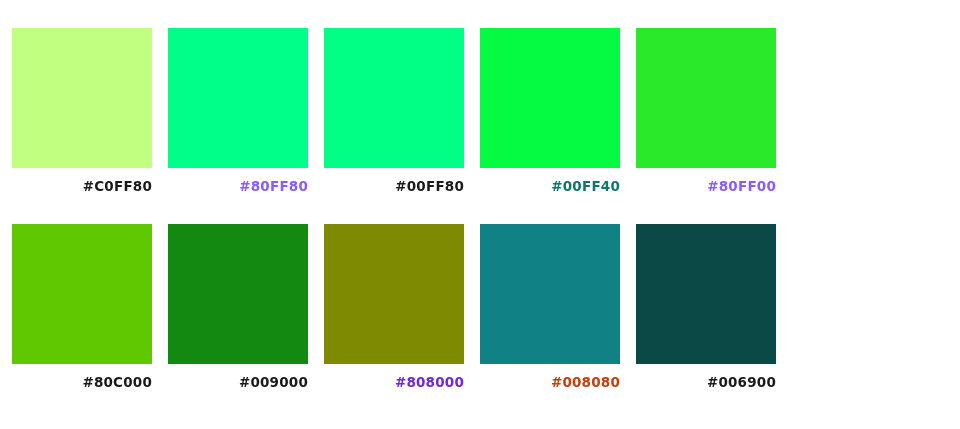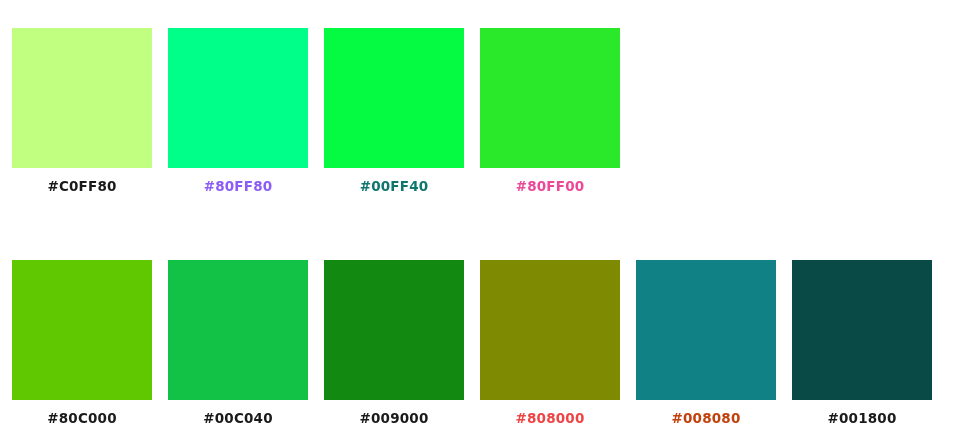--- a/index.html
+++ b/index.html
@@ -21,27 +21,27 @@
     box-sizing: border-box;
     padding: 28px 0 0 12px;
   }
   .swatch-row {
     display: flex;
     flex-direction: row;
     align-items: flex-start;
     gap: 16px;
   }
   .swatch-row.row-2 {
-    margin-top: 66px;
+    margin-top: 30px;
   }
   .swatch-cell {
     width: 140px;
     display: flex;
     flex-direction: column;
-    align-items: center;
+    align-items: flex-end;
   }
   .swatch-chip {
     width: 140px;
     height: 140px;
     display: block;
   }
   .swatch-label {
     margin-top: 10px;
     font-size: 13.5px;
     font-weight: bold;
@@ -62,61 +62,61 @@
     <div class="swatch-cell">
       <span class="swatch-chip" style="background-color: rgb(192, 255, 128);"></span>
       <span class="swatch-label" style="color: rgb(26, 26, 26);">#C0FF80</span>
     </div>
 
     <div class="swatch-cell">
       <span class="swatch-chip" style="background-color: rgb(0, 255, 136);"></span>
       <span class="swatch-label" style="color: #8b5cf6;">#80FF80</span>
     </div>
 
+    <div class="swatch-cell">
+      <span class="swatch-chip" style="background-color: rgb(0, 255, 132);"></span>
+      <span class="swatch-label" style="color: rgb(26, 26, 26);">#00FF80</span>
+    </div>
 
     <div class="swatch-cell">
       <span class="swatch-chip" style="background-color: rgb(5, 251, 66);"></span>
       <span class="swatch-label" style="color: #0f766e;">#00FF40</span>
     </div>
 
 
     <div class="swatch-cell">
       <span class="swatch-chip" style="background-color: rgb(42, 232, 42);"></span>
-      <span class="swatch-label" style="color: #ec4899;">#80FF00</span>
+      <span class="swatch-label" style="color: #8b5cf6;">#80FF00</span>
     </div>
 
   </div>
 
   <div class="swatch-row row-2">
 
     <div class="swatch-cell">
       <span class="swatch-chip" style="background-color: rgb(95, 200, 0);"></span>
       <span class="swatch-label" style="color: rgb(26, 26, 26);">#80C000</span>
     </div>
 
-    <div class="swatch-cell">
-      <span class="swatch-chip" style="background-color: rgb(18, 194, 70);"></span>
-      <span class="swatch-label" style="color: rgb(26, 26, 26);">#00C040</span>
-    </div>
 
     <div class="swatch-cell">
       <span class="swatch-chip" style="background-color: rgb(18, 138, 18);"></span>
       <span class="swatch-label" style="color: rgb(26, 26, 26);">#009000</span>
     </div>
 
     <div class="swatch-cell">
       <span class="swatch-chip" style="background-color: rgb(126, 138, 2);"></span>
-      <span class="swatch-label" style="color: #ef4444;">#808000</span>
+      <span class="swatch-label" style="color: #6d28d9;">#808000</span>
     </div>
 
     <div class="swatch-cell">
       <span class="swatch-chip" style="background-color: rgb(16, 130, 134);"></span>
       <span class="swatch-label" style="color: #c2410c;">#008080</span>
     </div>
 
     <div class="swatch-cell">
       <span class="swatch-chip" style="background-color: rgb(10, 74, 70);"></span>
-      <span class="swatch-label" style="color: rgb(26, 26, 26);">#001800</span>
+      <span class="swatch-label" style="color: rgb(26, 26, 26);">#006900</span>
     </div>
 
   </div>
 
 </div>
 
 </body></html>

